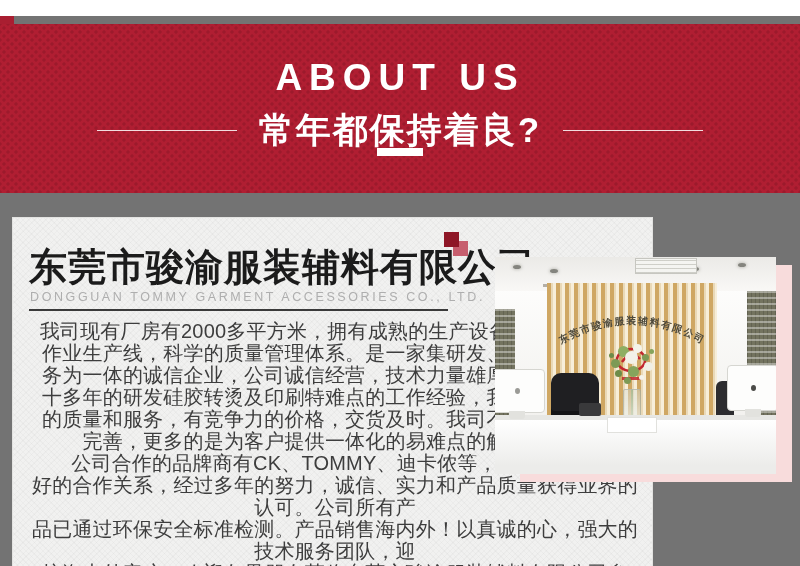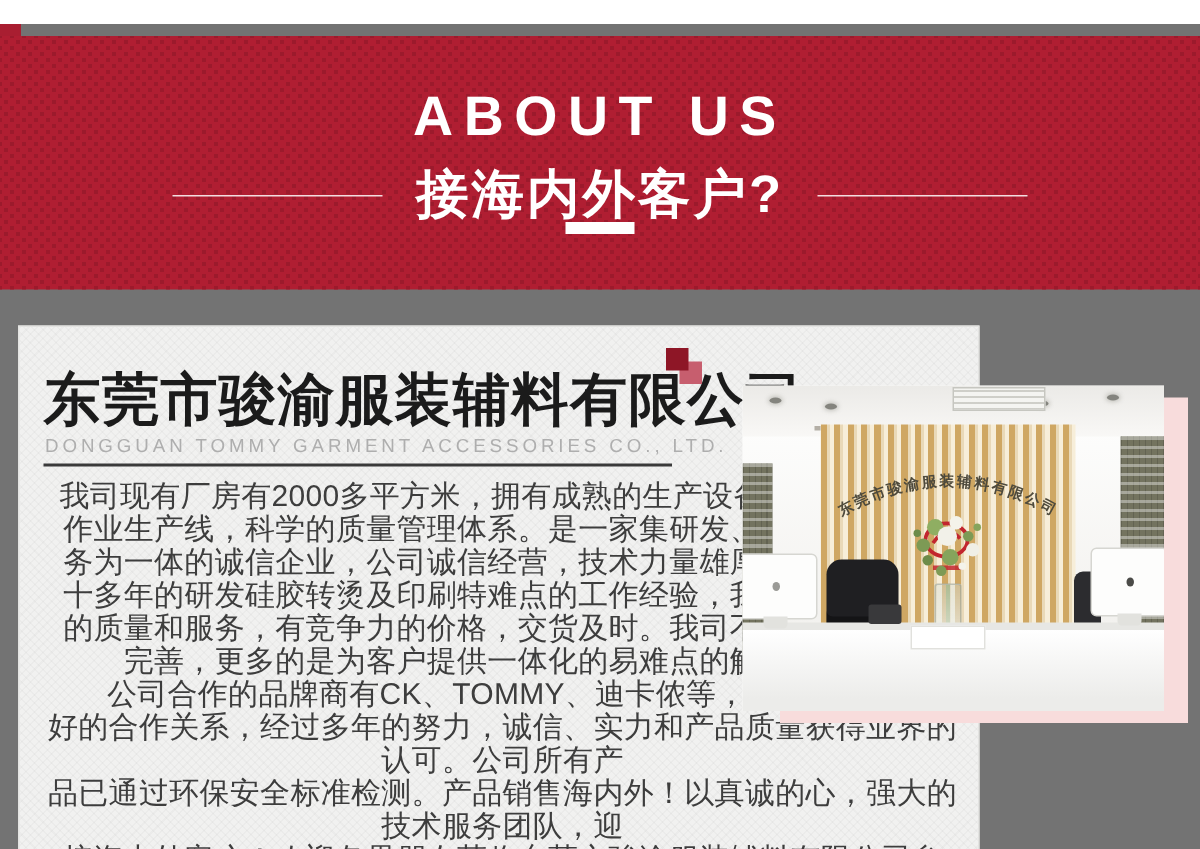--- a/index.html
+++ b/index.html
@@ -113,21 +113,21 @@
 <body>
 
 <div class="page">
 
   <div class="corner-accent"></div>
 
   <div class="banner">
     <div class="banner-title">ABOUT US</div>
     <div class="banner-subrow">
       <span class="banner-line"></span>
-      <span class="banner-subtitle">接海内外客户?</span>
+      <span class="banner-subtitle">常年都保持着良?</span>
       <span class="banner-line"></span>
     </div>
     <div class="banner-bar"></div>
   </div>
 
   <div class="card">
     <div class="sq-light"></div>
     <div class="sq-dark"></div>
 
     <h1 class="company-cn">东莞市骏渝服装辅料有限公司</h1>

